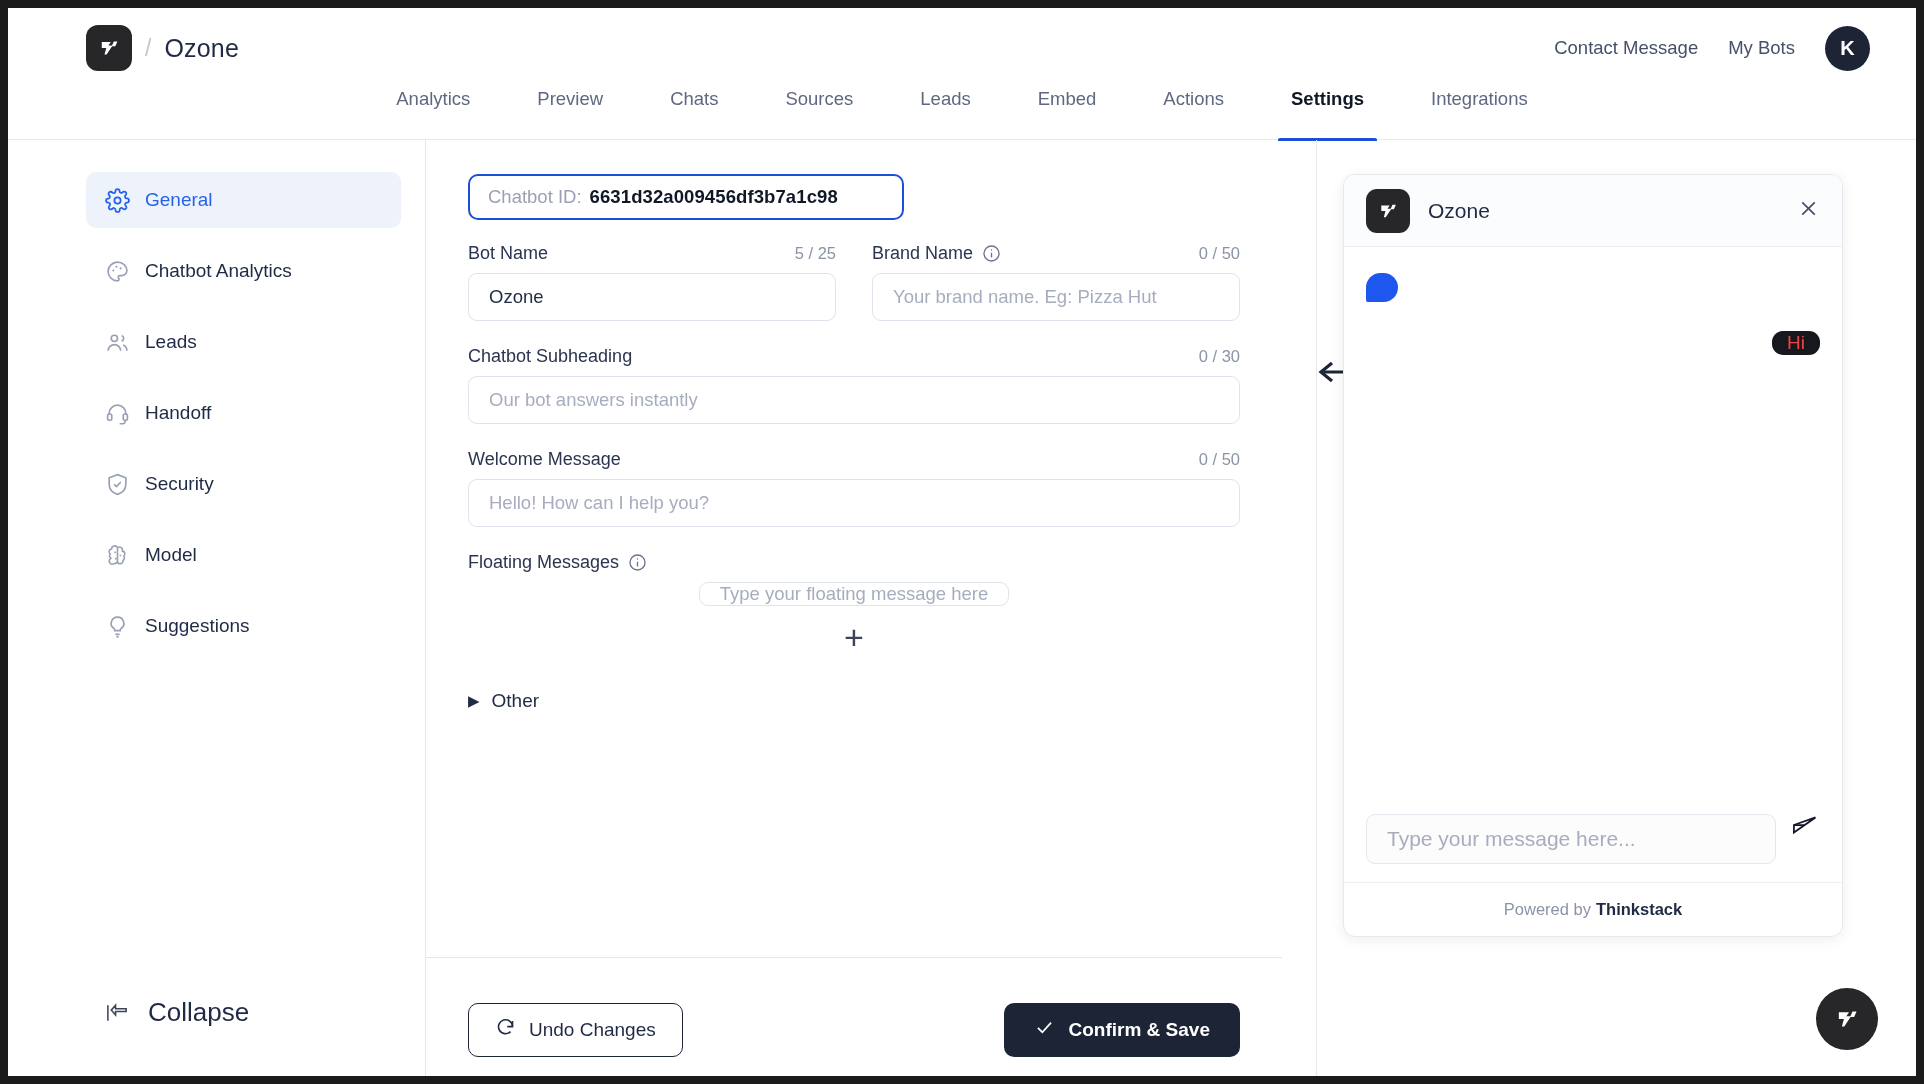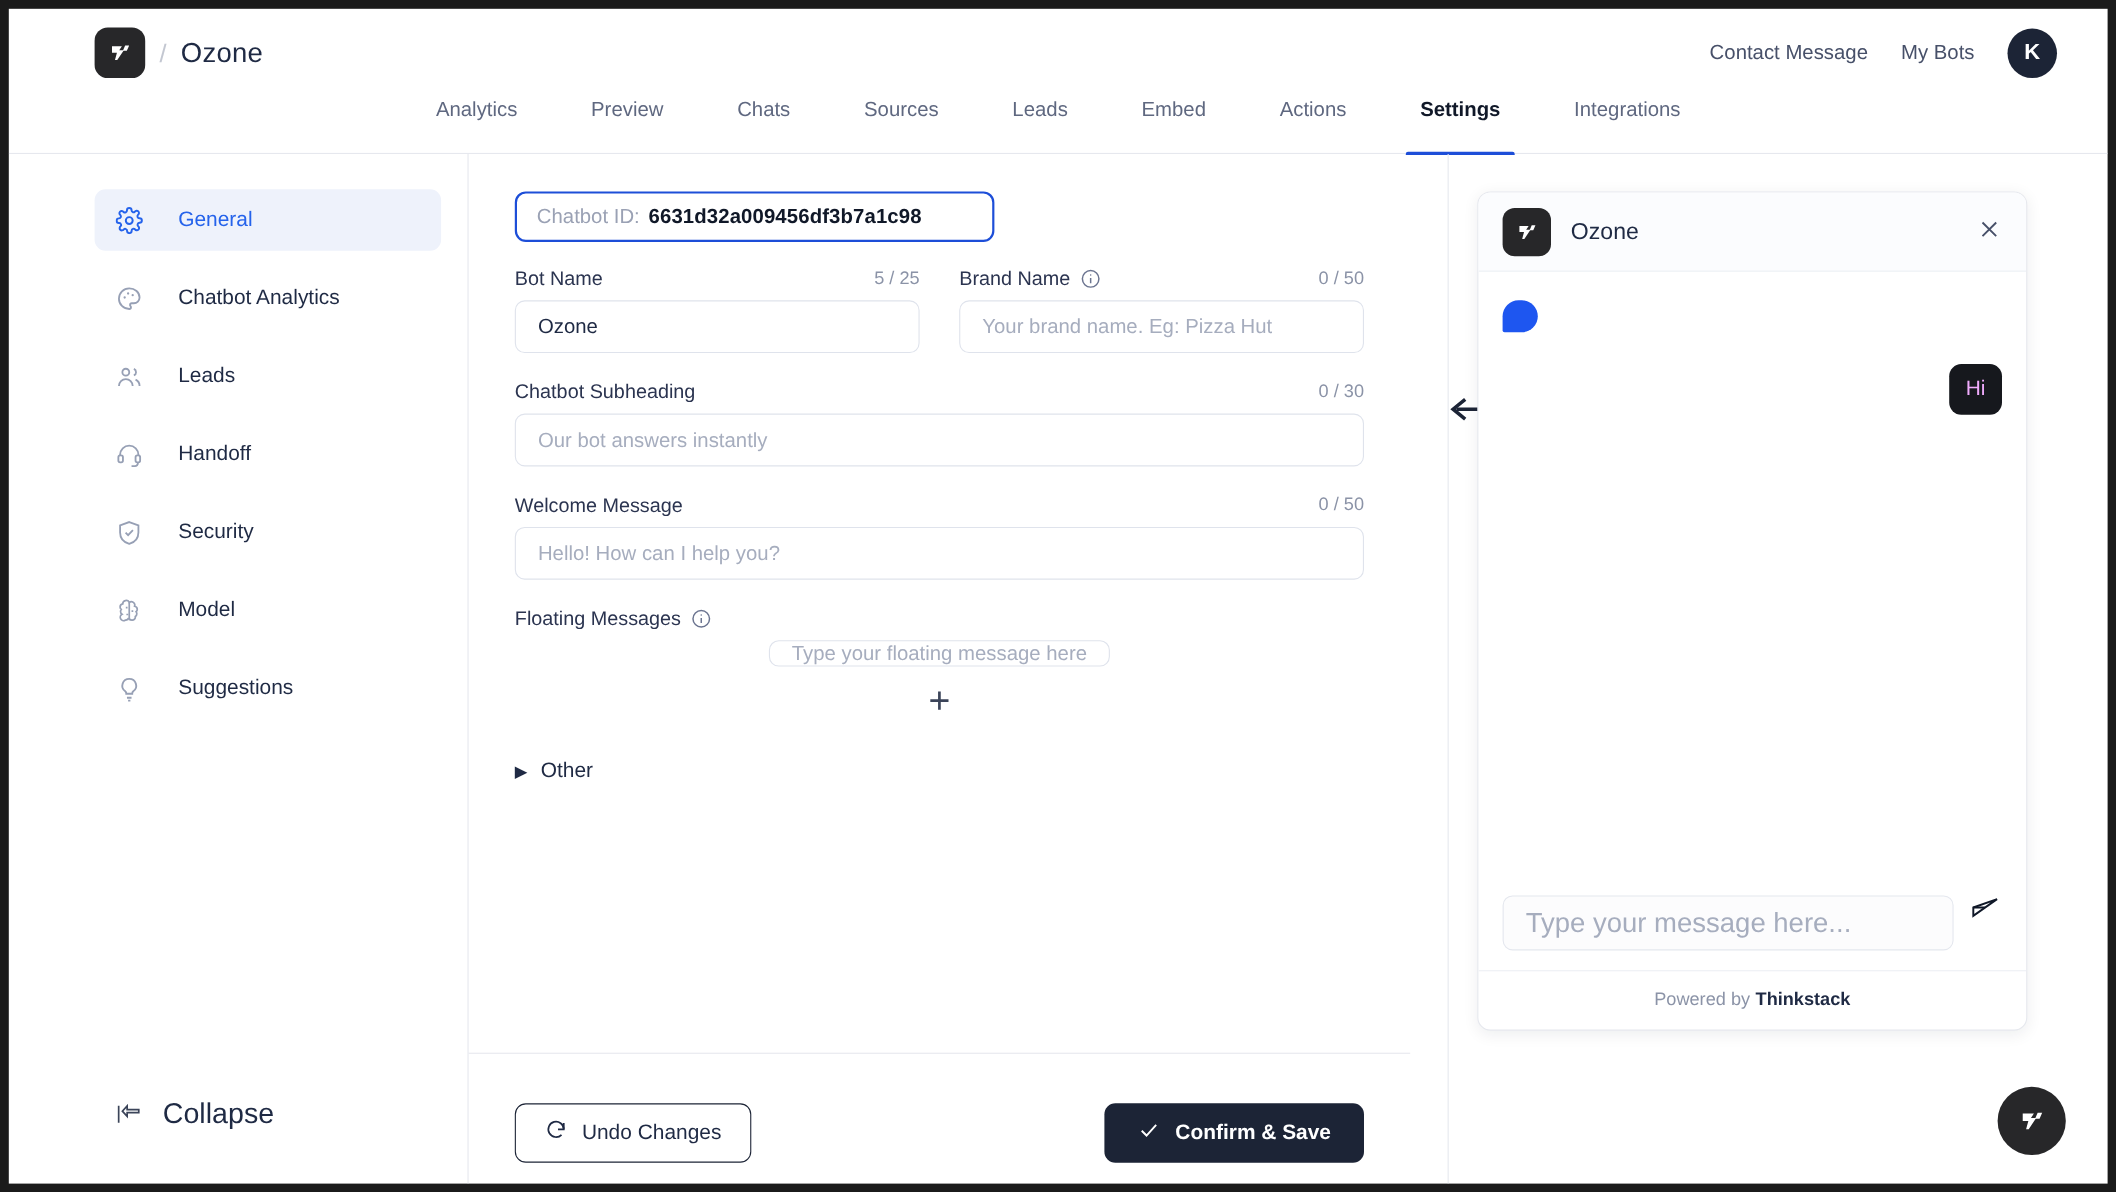--- a/index.html
+++ b/index.html
@@ -76,21 +76,21 @@
 
   
   .sidebar {
     width: 418px;
     border-right: 1.5px solid #e6e8ee;
     padding: 32px 24px 0 78px;
     display: flex; flex-direction: column;
     position: relative;
   }
   .side-item {
-    display: flex; align-items: center; gap: 32px;
+    display: flex; align-items: center; gap: 15px;
     height: 56px;
     padding: 0 18px;
     border-radius: 10px;
     color: #1f2a44;
     font-size: 19px;
     margin-bottom: 15px;
   }
   .side-item.active { background: #eef2fb; color: #2563eb; }
   .side-icon { width: 26px; height: 26px; display:flex; align-items:center; justify-content:center; flex: 0 0 26px; }
   .collapse {
@@ -239,38 +239,38 @@
   .chat-body { flex: 1; position: relative; padding: 26px 22px; }
   .bot-bubble {
     width: 32px; height: 29px;
     background: #1e56f0;
     border-radius: 16px 16px 16px 2px;
   }
   .user-bubble {
     position: absolute;
     right: 22px; top: 84px;
     background: #16181d;
-    color: #f0abfc;
+    color: #ef4444;
     border-radius: 11px;
-    padding: 12px 15px;
+    padding: 1px 15px;
     font-size: 19px;
     font-weight: 500;
   }
   .chat-input-row {
     padding: 18px 22px;
     display: flex; align-items: center; gap: 14px;
   }
   .chat-input {
     flex: 1; height: 50px;
     border: 1.4px solid #e4e7ee;
     border-radius: 9px;
     background: #fcfcfd;
     display: flex; align-items: center;
     padding: 0 20px;
-    color: #a6adbe; font-size: 25px; margin-top: 24px;
+    color: #a6adbe; font-size: 21px; margin-top: 24px;
   }
   .chat-foot {
     border-top: 1.4px solid #edeff4;
     height: 54px;
     display: flex; align-items: center; justify-content: center;
     font-size: 16.5px; color: #8b93a7;
   }
   .chat-foot b { color: #1f2a44; font-weight: 700; margin-left: 5px; }
 
   .fab {

